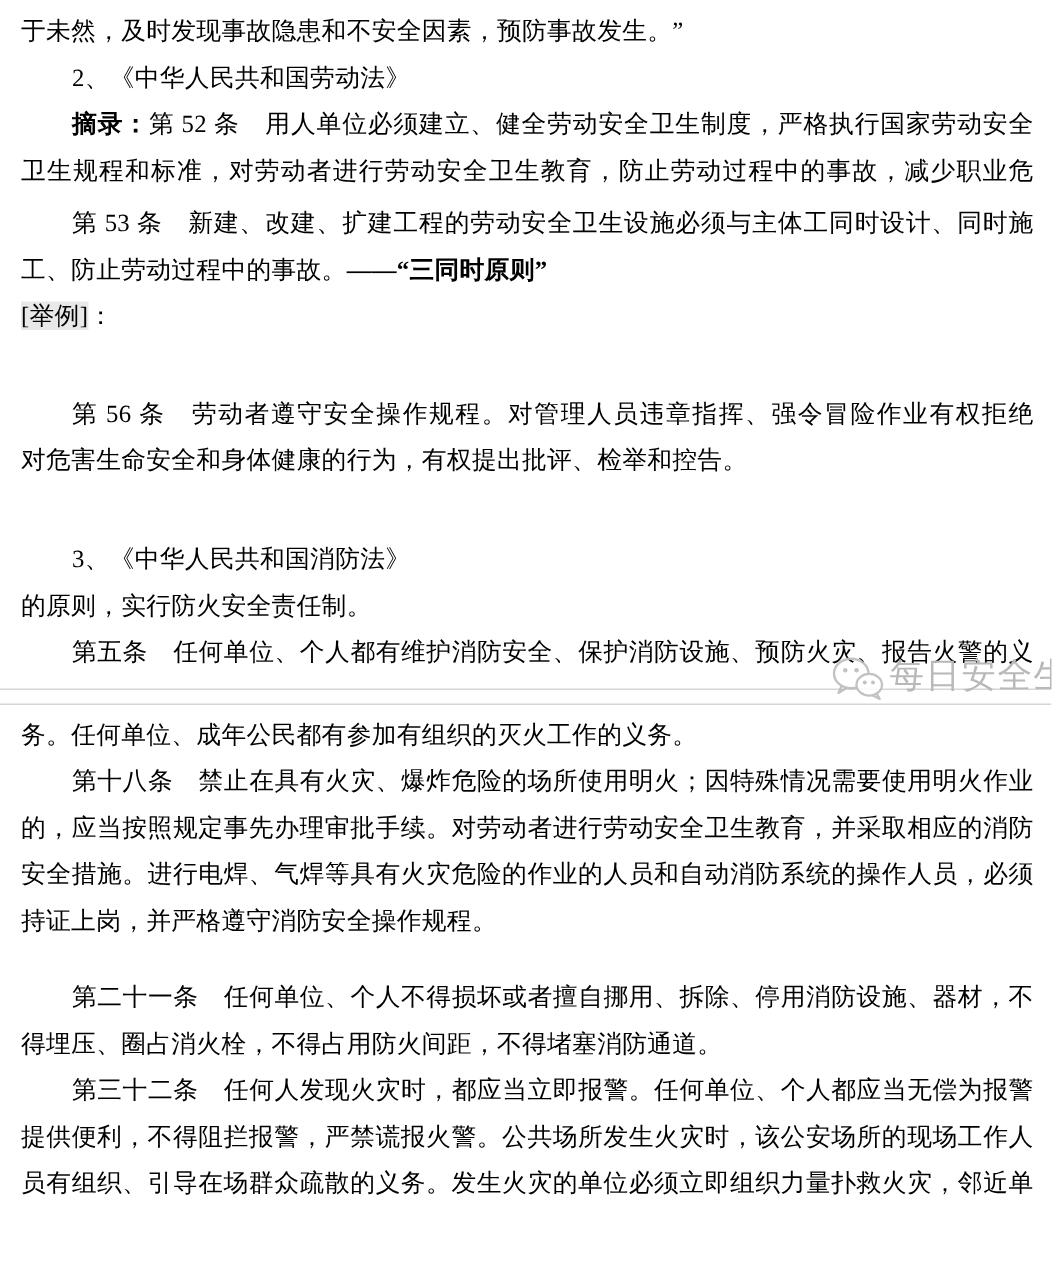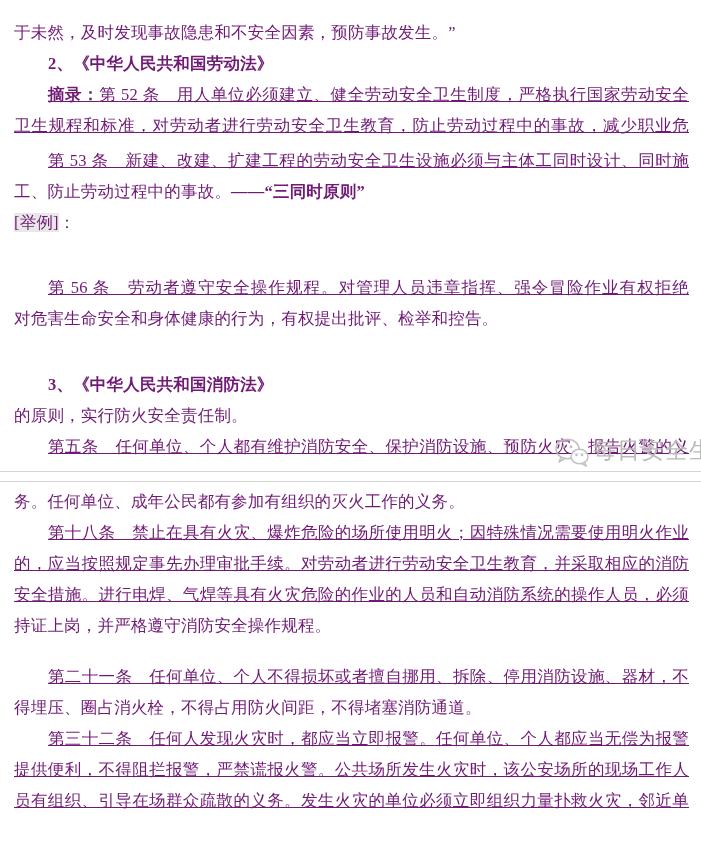--- a/index.html
+++ b/index.html
@@ -6,41 +6,40 @@
   body {
     width: 701px; height: 855px;
     background: #ffffff;
     overflow: hidden;
     position: relative;
     font-family: "Liberation Serif", "DejaVu Serif", serif;
   }
   .page { position: absolute; inset: 0; }
   .doc {
     position: absolute;
-    left: 14px; right: 12px; top: 17px;
-    color: #701a75;
+    left: 14px; right: 12px; top: 5px;
+    color: #000000;
     font-size: 16.5px;
   }
   .line {
     height: 31px;
     line-height: 31px;
     white-space: nowrap;
     letter-spacing: 0.2px;
   }
   .line.just {
     white-space: normal;
     word-break: break-all;
     text-align: justify;
     text-align-last: justify;
     text-justify: inter-character;
     overflow: hidden;
-    text-decoration: underline;
   }
   .line.indent { text-indent: 34px; }
-  .line.heading span { font-weight: bold; }
+  .line.heading span { font-weight: normal; }
   .blank34 { height: 34px; }
   .blank35 { height: 35px; }
   .mt4 { margin-top: 4px; }
   .mt7 { margin-top: 20px; }
   .run-bold { font-weight: bold; }
   .run-underline { text-decoration: underline; text-underline-offset: 3px; text-decoration-thickness: 1.4px; }
   .run-highlight { background: #e8e8e8; }
   .pbreak {
     height: 24px;
     margin-left: -14px;

